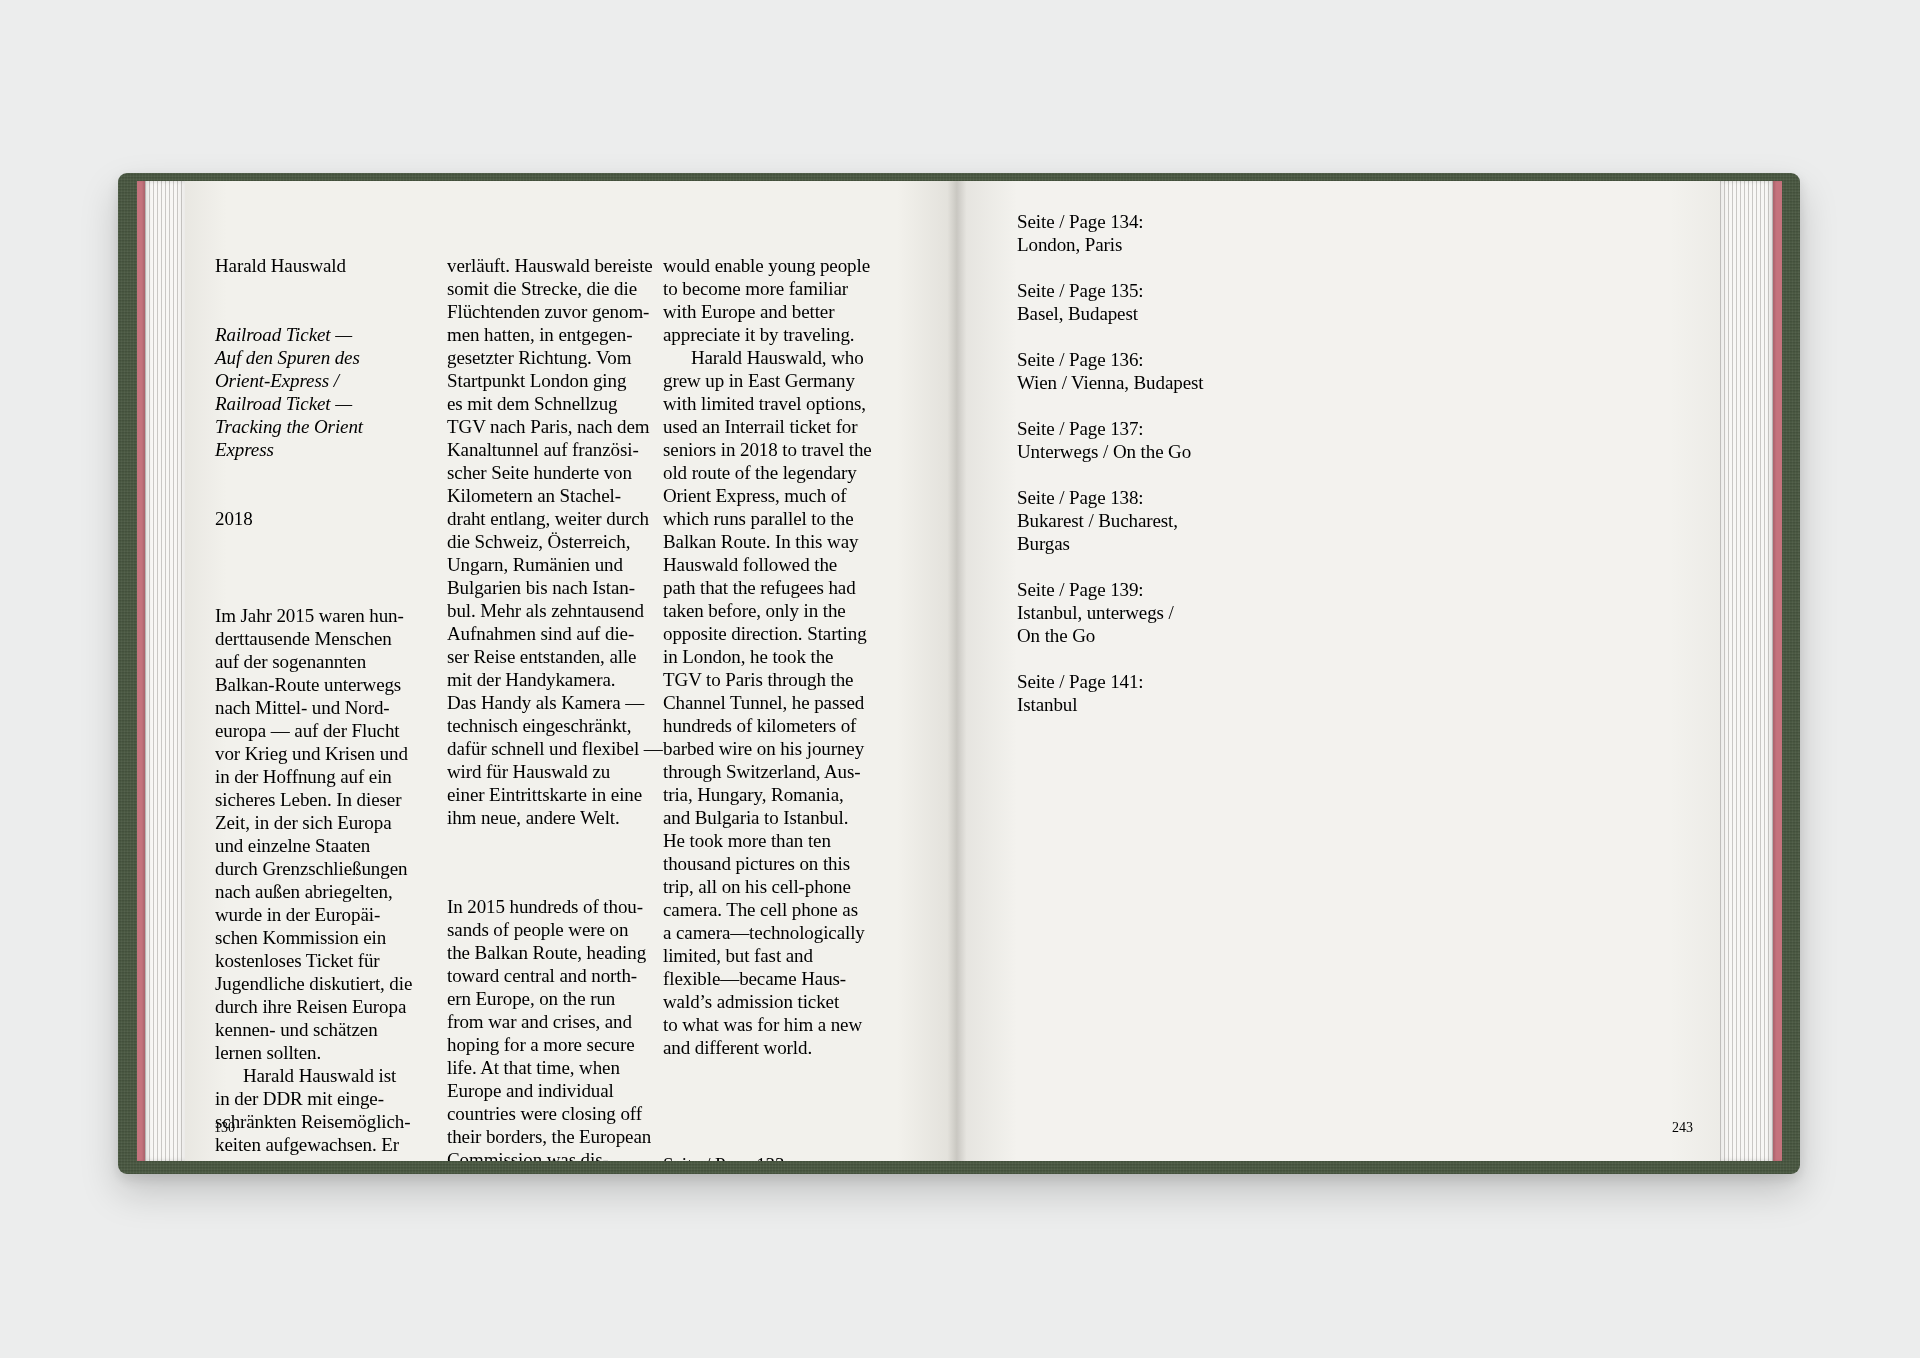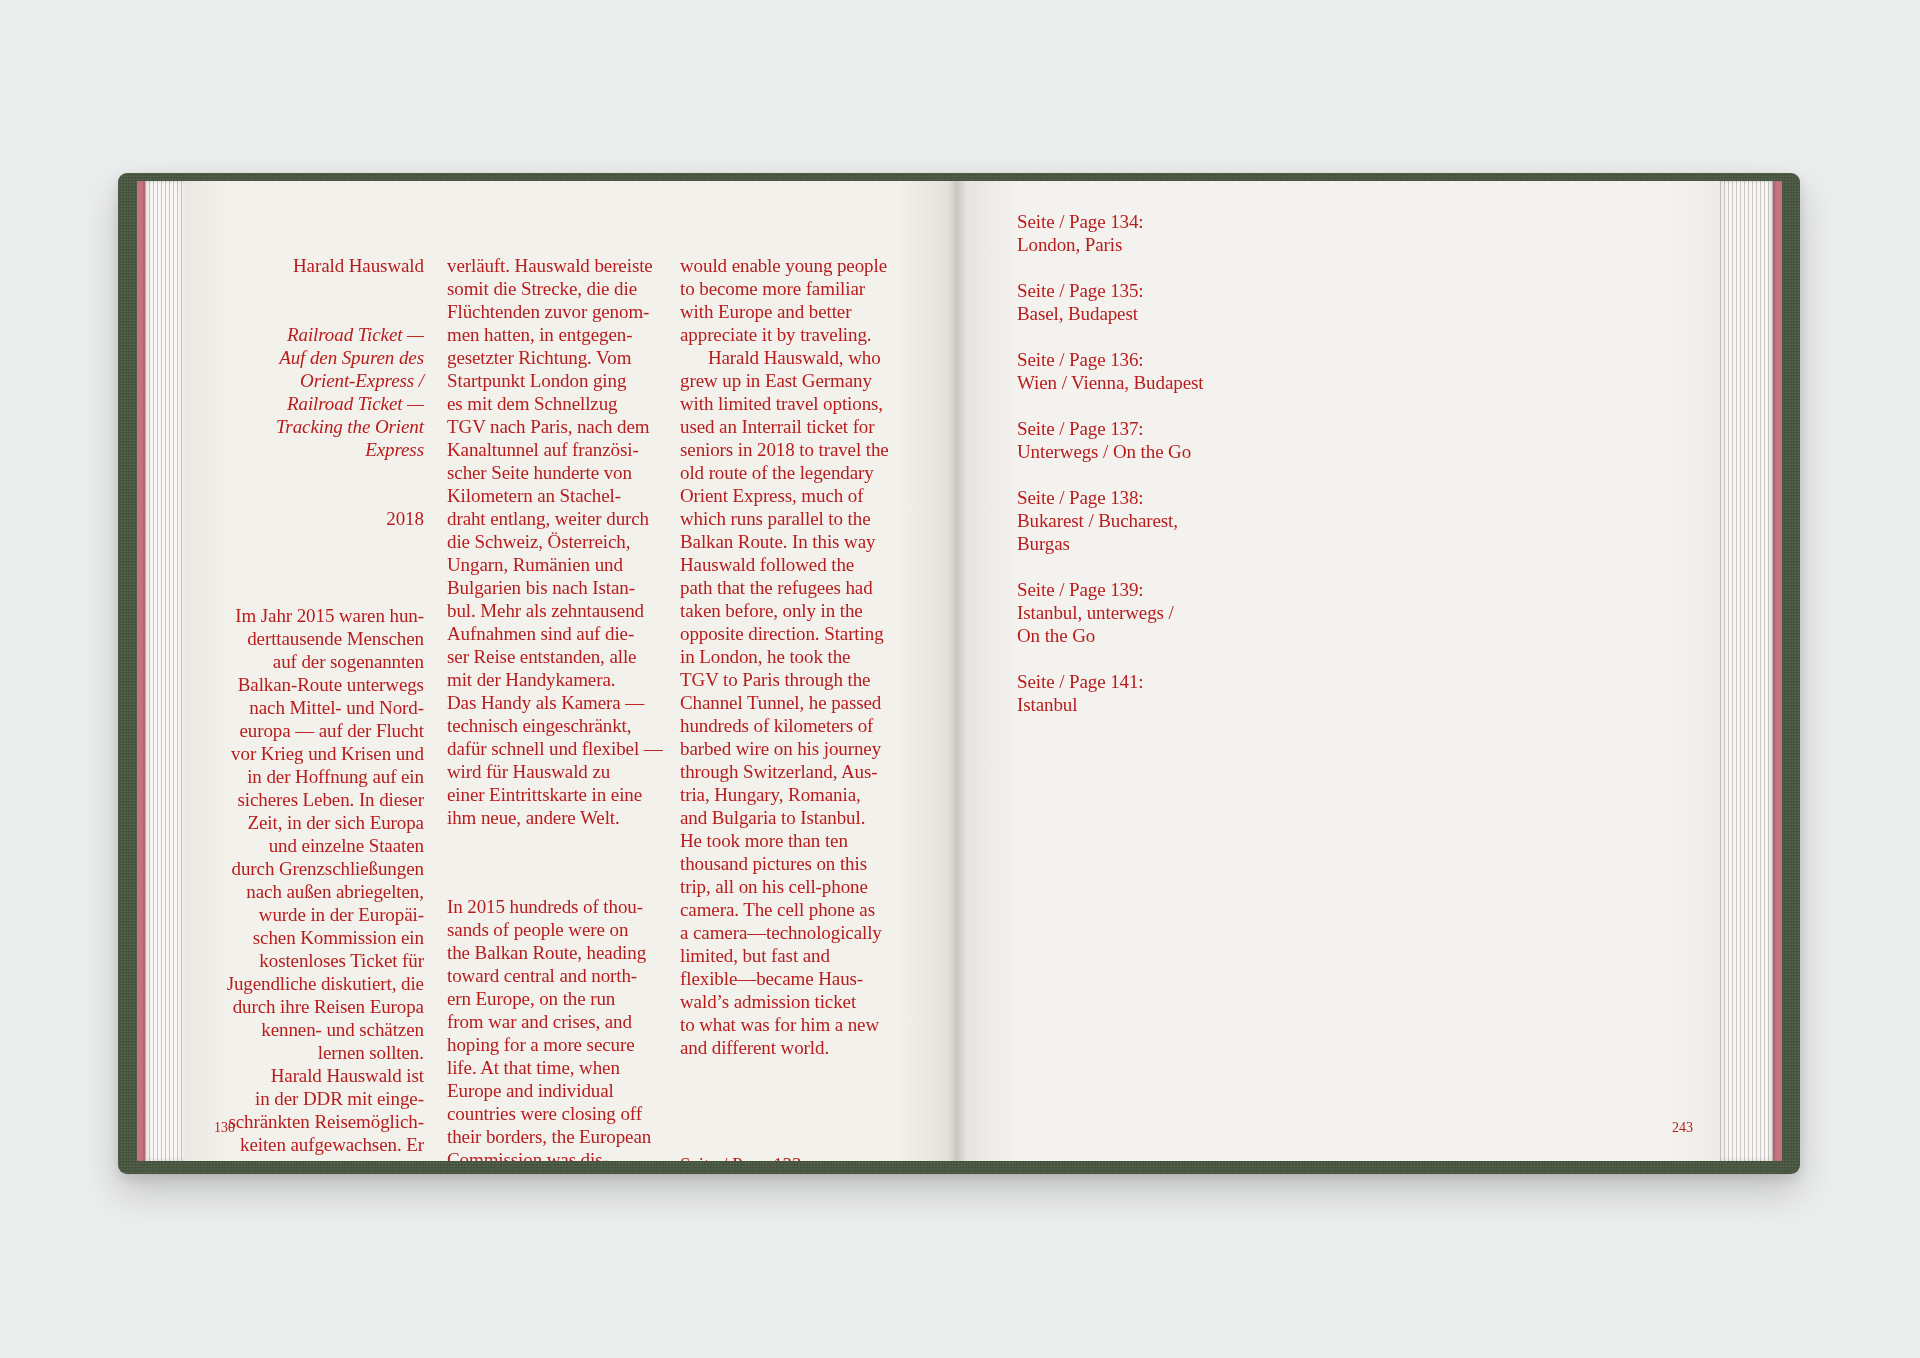--- a/index.html
+++ b/index.html
@@ -59,29 +59,29 @@
       rgba(80,72,58,0) 0%,
       rgba(80,72,58,0.09) 42%,
       rgba(55,50,40,0.22) 50%,
       rgba(80,72,58,0.08) 58%,
       rgba(80,72,58,0) 100%);
   }
 
   
   .txt {
     position: absolute;
-    color: #b91c1c;
+    color: #000000;
     font-size: 19px; line-height: 23px;
     letter-spacing: -0.1px;
     white-space: pre;
   }
   .col { top: 27px; }
-  .col-1 { left: 78px; text-align: right; }
+  .col-1 { left: 78px; }
   .col-2 { left: 310px; }
-  .col-3 { left: 543px; }
+  .col-3 { left: 526px; }
   .work-title { font-style: italic; }
   .col-1 .body-1 { margin-top: 28px; }
   .col-2 .body-2 { margin-top: 20px; }
   .col-3 .caption { margin-top: 48px; }
   .captions { left: 880px; top: 29px; }
   .caption-entry { margin-bottom: 23px; white-space: pre; }
   .folio { font-size: 14px; top: 935px; letter-spacing: 0; }
   .folio.left-no  { left: 77px; }
   .folio.right-no { left: 1535px; }
 </style>

